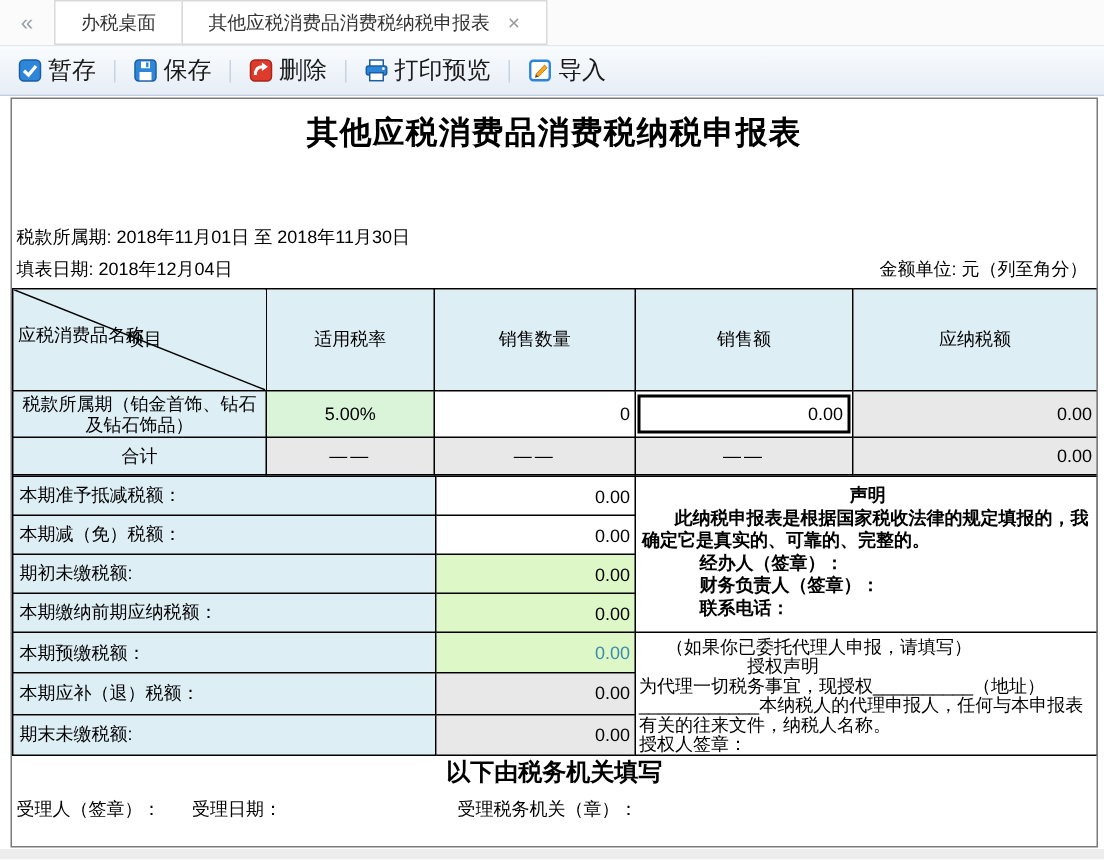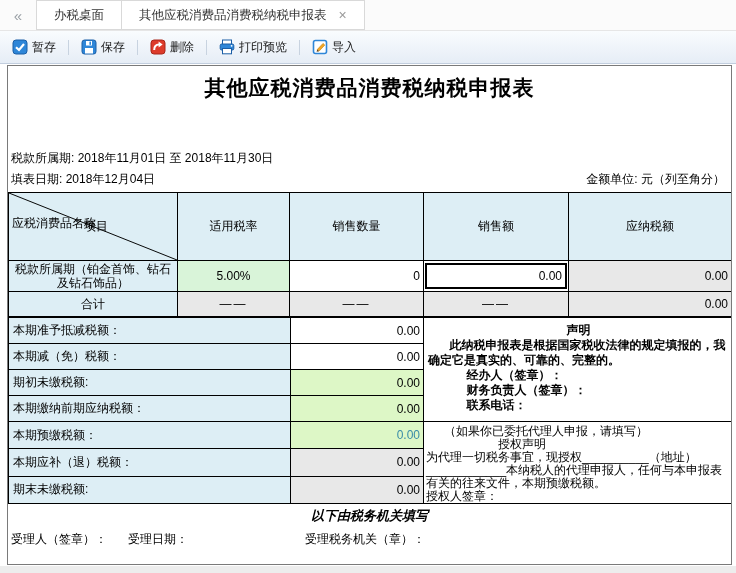--- a/index.html
+++ b/index.html
@@ -13,21 +13,21 @@
   
   .tabbar { height:31px; display:flex; align-items:stretch; background:#fbfbfb; border-bottom:1px solid #e6e6e6; }
   .collapse { width:36px; display:flex; align-items:center; justify-content:center; color:#9aa0a6; font-size:15px; cursor:pointer; }
   .tab { display:flex; align-items:center; padding:0 17px; border:1px solid #d9d9d9; margin-right:-1px; background:#fff; font-size:12.5px; color:#333; cursor:pointer; }
   .tab .close { margin-left:12px; color:#9a9a9a; font-size:14px; line-height:1; }
 
   
   .toolbar { height:33px; display:flex; align-items:center; padding-left:8px;
     background:linear-gradient(#f9fcfe,#e6edf6); border-bottom:1px solid #c2cede; }
   .tbtn { display:flex; align-items:center; gap:4px; border:none; background:transparent;
-    font-family:inherit; font-size:12px; color:#1a1a1a; padding:2px 4px; cursor:pointer; }
+    font-family:inherit; font-size:16px; color:#1a1a1a; padding:2px 4px; cursor:pointer; }
   .sep { width:1px; height:15px; background:#c8d3e0; margin:0 8px; }
 
   
   .formwrap { position:absolute; left:7px; top:65px; width:725px; height:500px;
     border:1px solid #7a7a7a; background:#fff; overflow:hidden; }
   .form-title { margin-top:9px; line-height:26px; text-align:center;
     font-family:"Liberation Serif", serif; font-size:21px; font-weight:bold; letter-spacing:1px; }
   .info { margin-top:47px; padding-left:3px; line-height:21px; }
   .iline { position:relative; }
   .tid  { position:absolute; left:420px; }
@@ -67,21 +67,21 @@
 
   .decl { vertical-align:top; padding:5px 2px 0 4px; font-weight:bold; line-height:15px; }
   .decl-title { text-align:center; }
   .decl-body  { text-indent:1.8em; }
   .decl-line  { padding-left:3.2em; }
   .auth { vertical-align:top; padding:3px 2px 0 2px; line-height:13px; }
   .auth-hint  { text-indent:1.5em; }
   .auth-title { padding-left:72px; }
 
   
-  .footer-title { margin-top:3px; line-height:17px; text-align:center; font-weight:bold; font-size:13px;font-style:italic; }
+  .footer-title { margin-top:3px; line-height:17px; text-align:center; font-weight:bold; font-size:16px; }
   .footer-fields { position:relative; height:18px; margin-top:7px; }
   .ff1 { position:absolute; left:3px; }
   .ff2 { position:absolute; left:120px; }
   .ff3 { position:absolute; left:297px; }
 
   .page-bottom { position:absolute; left:0; top:566px; width:736px; height:7px; background:#ededed; }
 </style>
 </head>
 <body>
 
@@ -243,21 +243,21 @@
         <td class="lbl">本期缴纳前期应纳税额：</td>
         <td class="val green">0.00</td>
       </tr>
       <tr>
         <td class="lbl">本期预缴税额：</td>
         <td class="val green teal">0.00</td>
         <td class="auth" rowspan="3">
           <div class="auth-hint">（如果你已委托代理人申报，请填写）</div>
           <div class="auth-title">授权声明</div>
           <div>为代理一切税务事宜，现授权__________（地址）</div>
-          <div>____________本纳税人的代理申报人，任何与本申报表有关的往来文件，本期预缴税额。</div>
+          <div>____________本纳税人的代理申报人，任何与本申报表有关的往来文件，纳税人名称。</div>
           <div>授权人签章：</div>
         </td>
       </tr>
       <tr>
         <td class="lbl">本期应补（退）税额：</td>
         <td class="val gray">0.00</td>
       </tr>
       <tr>
         <td class="lbl">期末未缴税额:</td>
         <td class="val gray">0.00</td>

